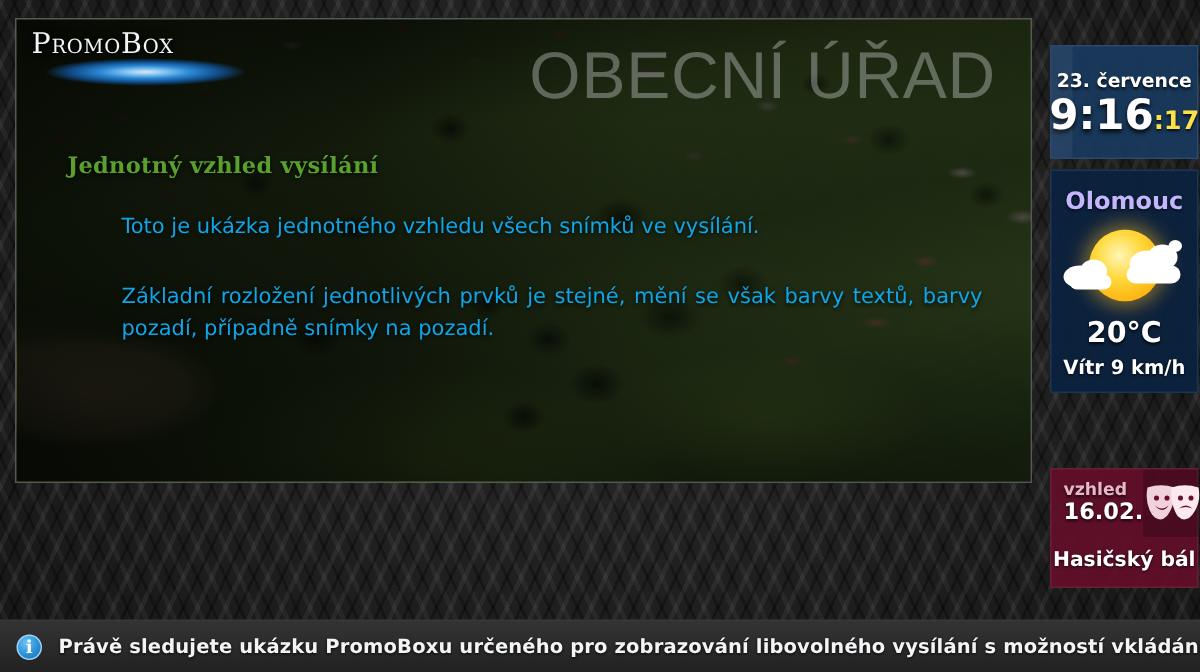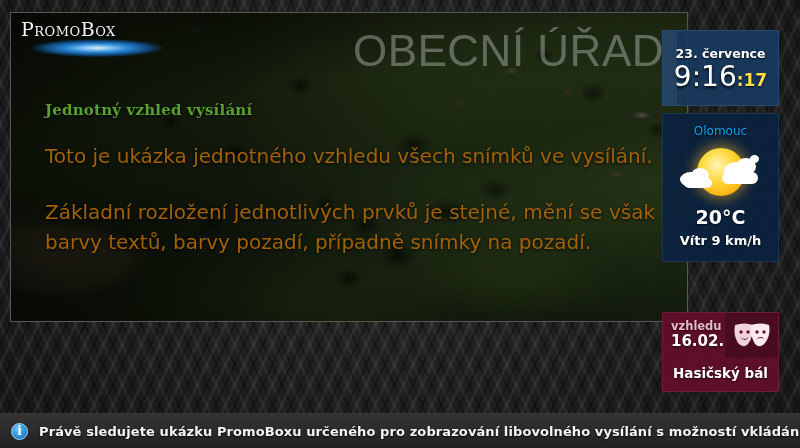--- a/index.html
+++ b/index.html
@@ -129,64 +129,65 @@
   
   #article { position:absolute; left:34px; top:88px; width:610px; z-index:5; }
   #article h2 {
     font-family:"DejaVu Serif", serif;
     font-size:15px; font-weight:700; color:#59a02e;
     letter-spacing:0.2px; margin-bottom:22px;
     text-shadow:0 1px 3px rgba(0,0,0,0.85);
   }
   #article p {
     font-family:"DejaVu Sans", sans-serif;
-    font-size:20px; line-height:1.5; color:#a16207;
+    font-size:14px; line-height:1.5; color:#0ea5e9;
     text-shadow:0 1px 3px rgba(0,0,0,0.85);
+    margin-left:36px;
   }
   #article p.p1 { margin-bottom:26px; }
   #article p.p2 { text-align:justify; }
 
   
-  .widget { position:absolute; right:21px; width:117px; z-index:7; }
+  .widget { position:absolute; right:1px; width:99px; z-index:7; }
 
   
   #w-date {
     top:30px; height:76px;
     background:rgba(24,57,94,0.93);
     border:1px solid rgba(120,160,200,0.18);
     display:flex; flex-direction:column; align-items:center; justify-content:center;
   }
   #w-date::before{
     content:""; position:absolute; left:0; top:0; bottom:0; width:14px;
     background:rgba(255,255,255,0.06);
   }
   #date-text {
     font-size:12.5px; font-weight:700; color:#ffffff;
     text-shadow:0 1px 2px rgba(0,0,0,0.8); margin-bottom:2px;
   }
   #clock-row { display:flex; align-items:baseline; }
   #clock-hm {
-    font-size:28px; font-weight:400; color:#ffffff; line-height:1;
+    font-size:28px; font-weight:700; color:#ffffff; line-height:1;
     text-shadow:0 2px 3px rgba(0,0,0,0.85);
   }
   #clock-sec {
     font-size:17px; font-weight:700; color:#fde047; line-height:1;
     text-shadow:0 1px 2px rgba(0,0,0,0.8);
   }
 
   
   #w-weather {
     top:113px; height:149px;
     background:rgba(11,33,61,0.96);
     border:1px solid rgba(120,160,200,0.16);
     display:flex; flex-direction:column; align-items:center;
     padding-top:10px;
   }
   #weather-city {
-    font-size:12px; font-weight:400; color:#0ea5e9;
+    font-size:16px; font-weight:700; color:#c4b5fd;
     text-shadow:0 1px 2px rgba(0,0,0,0.8);
   }
   #weather-icon { position:relative; width:86px; height:60px; margin:4px 0 2px; }
   .sun-disc {
     position:absolute; left:19px; top:6px; width:48px; height:48px; border-radius:50%;
     background:radial-gradient(circle at 42% 36%, #fff6b8 0%, #ffd83a 38%, #fcb715 72%, #ef9f09 100%);
     box-shadow:0 0 12px 4px rgba(255,190,40,0.45);
   }
   .cloud { position:absolute; background:#ffffff; border-radius:50%; }
   .cl-a { left:2px;  top:30px; width:22px; height:15px; }
@@ -305,21 +306,21 @@
       <div class="cloud cl-f"></div>
       <div class="cloud cl-g"></div>
     </div>
     <div id="weather-temp">20°C</div>
     <div id="weather-wind">Vítr 9 km/h</div>
   </div>
 
   <div class="widget" id="w-event">
     <div id="event-head">
       <div id="event-dates">
-        <div id="event-weekday">vzhledu</div>
+        <div id="event-weekday">vzhled</div>
         <div id="event-date">16.02.</div>
       </div>
       <div id="event-icon-cell">
         <svg width="40" height="27" viewBox="0 0 40 27" class="mask">
           <path d="M3 3 Q12 0 21 3 Q22 14 16 22 Q11 27 6 21 Q1 13 3 3 Z" fill="#f0d2dc"></path>
           <circle cx="9" cy="10" r="1.7" fill="#6b0f28"></circle>
           <circle cx="16" cy="10" r="1.7" fill="#6b0f28"></circle>
           <path d="M8 15 Q12.5 19 17 15 Q13 21 8 15 Z" fill="#6b0f28"></path>
           <path d="M19 3 Q28 0 37 3 Q39 13 33 21 Q28 27 23 22 Q18 14 19 3 Z" fill="#fbe9ef"></path>
           <circle cx="25" cy="10" r="1.7" fill="#6b0f28"></circle>

